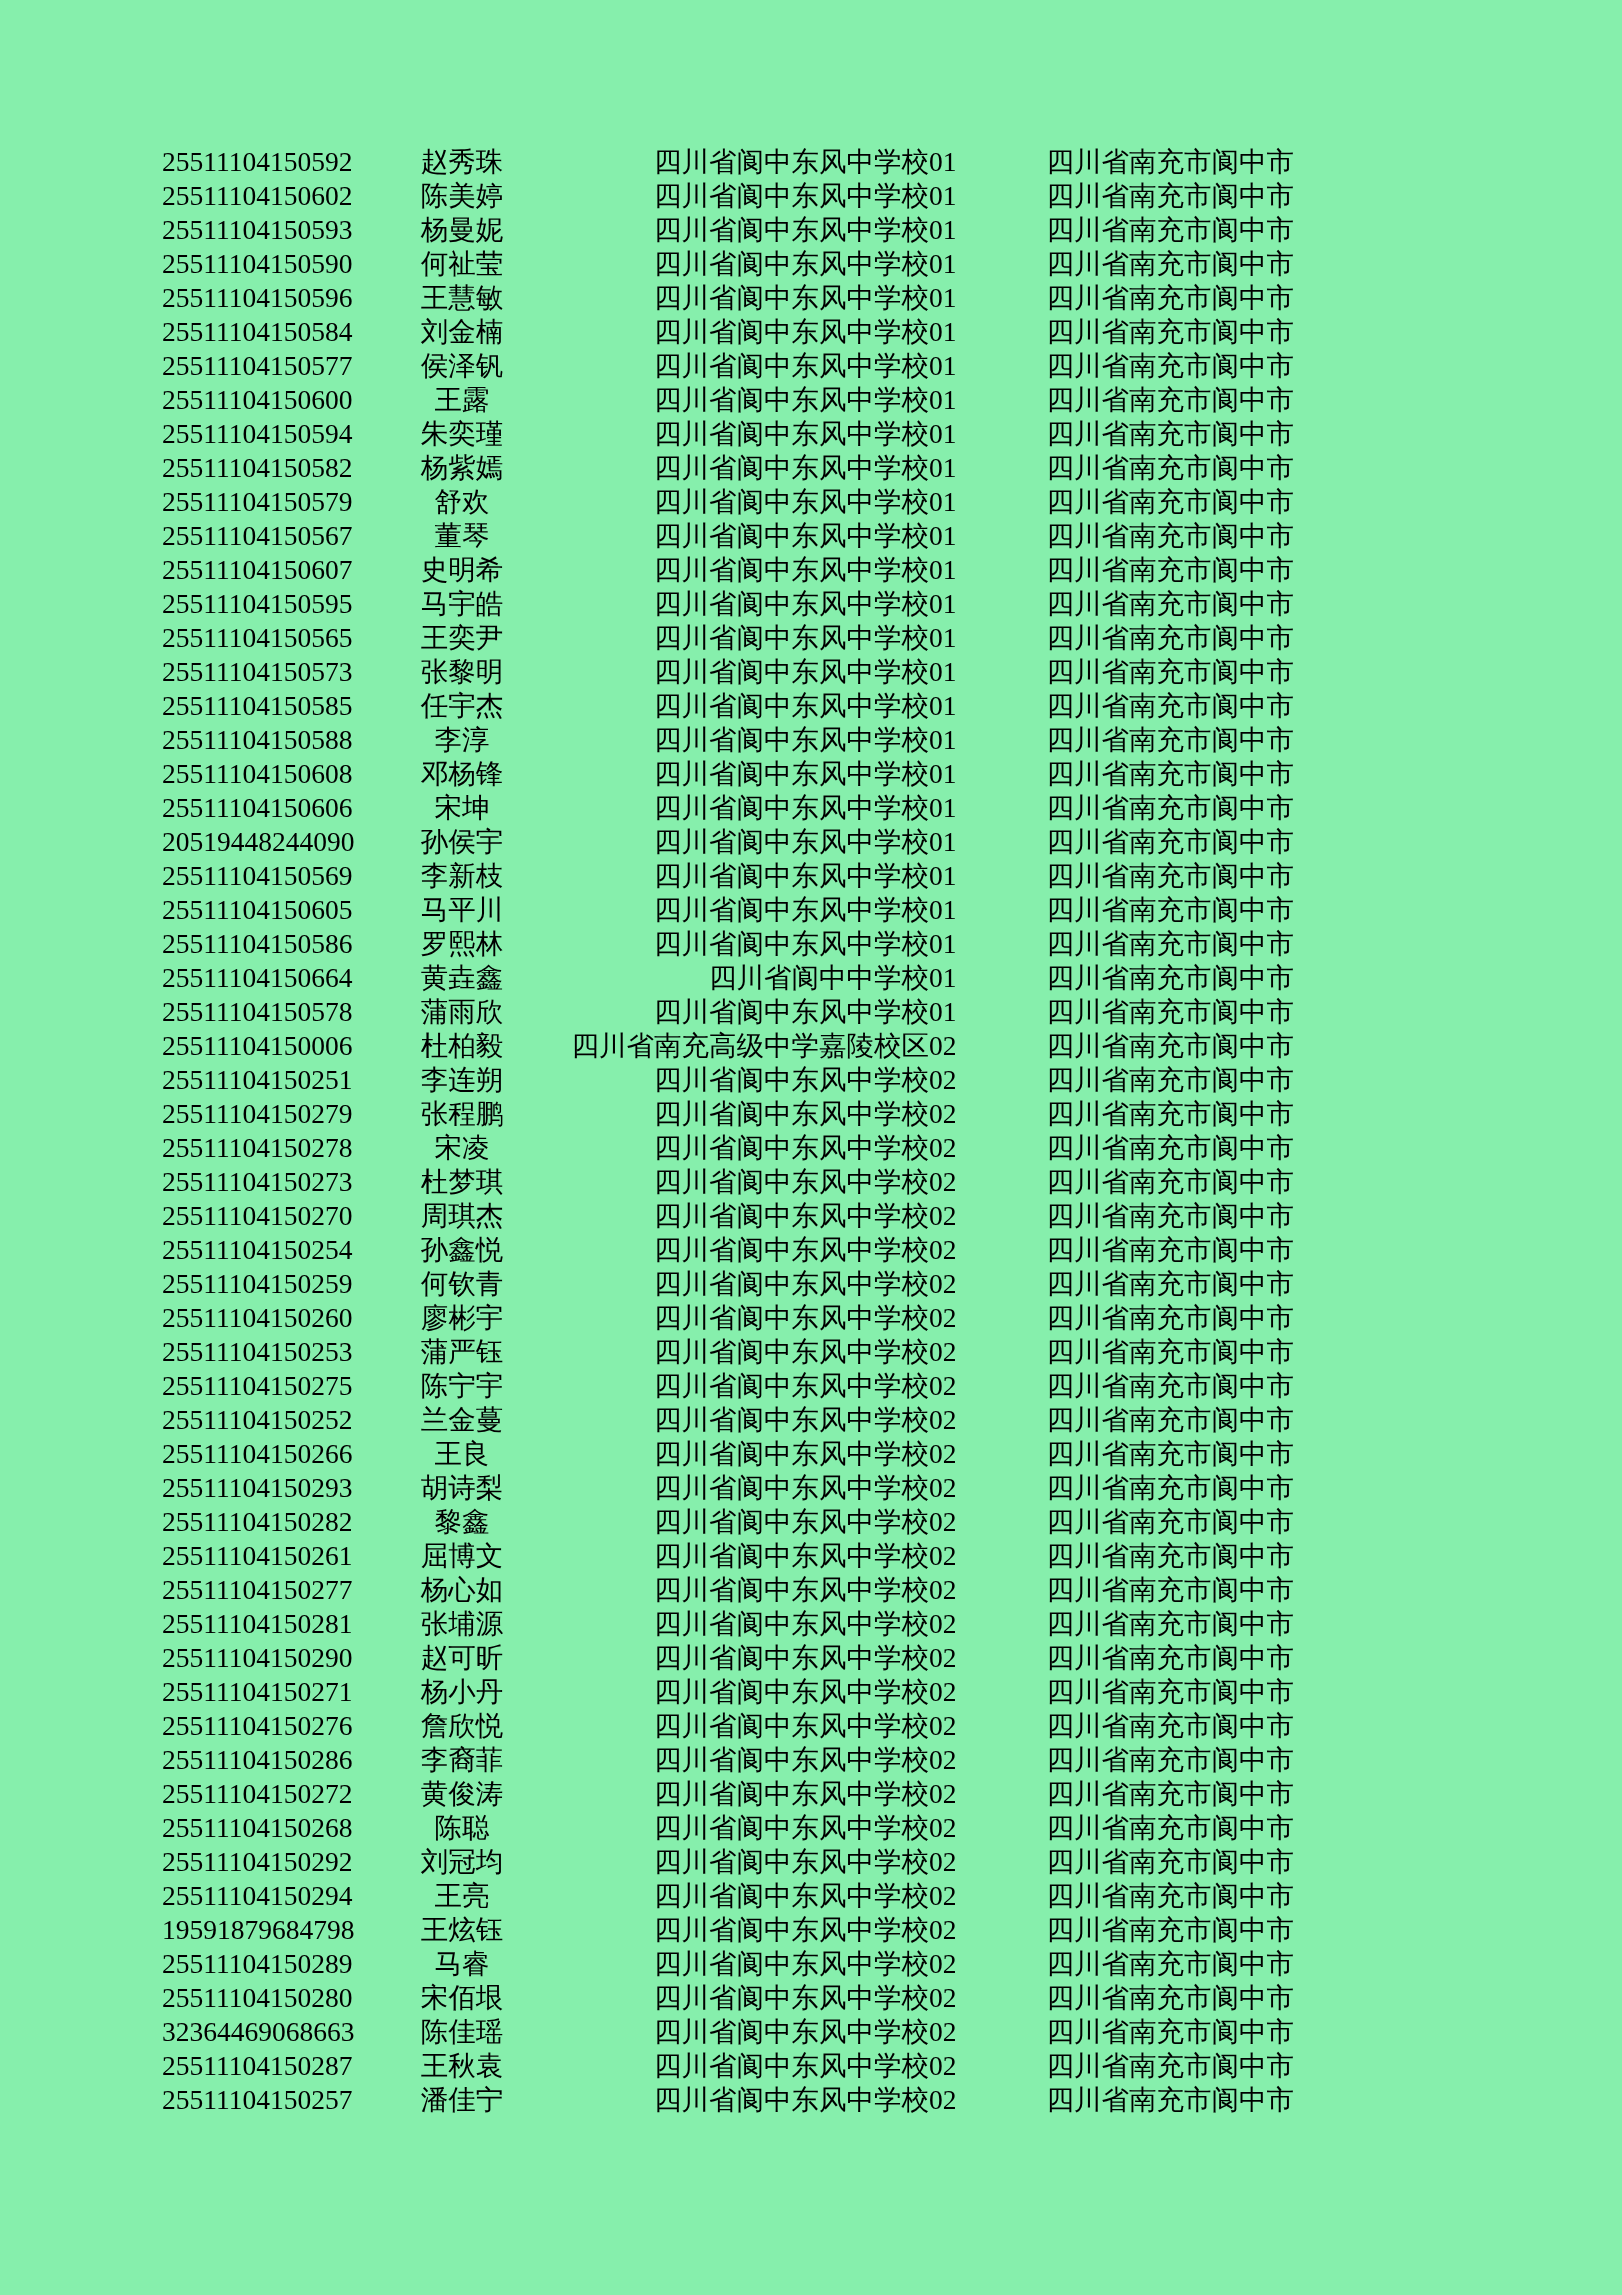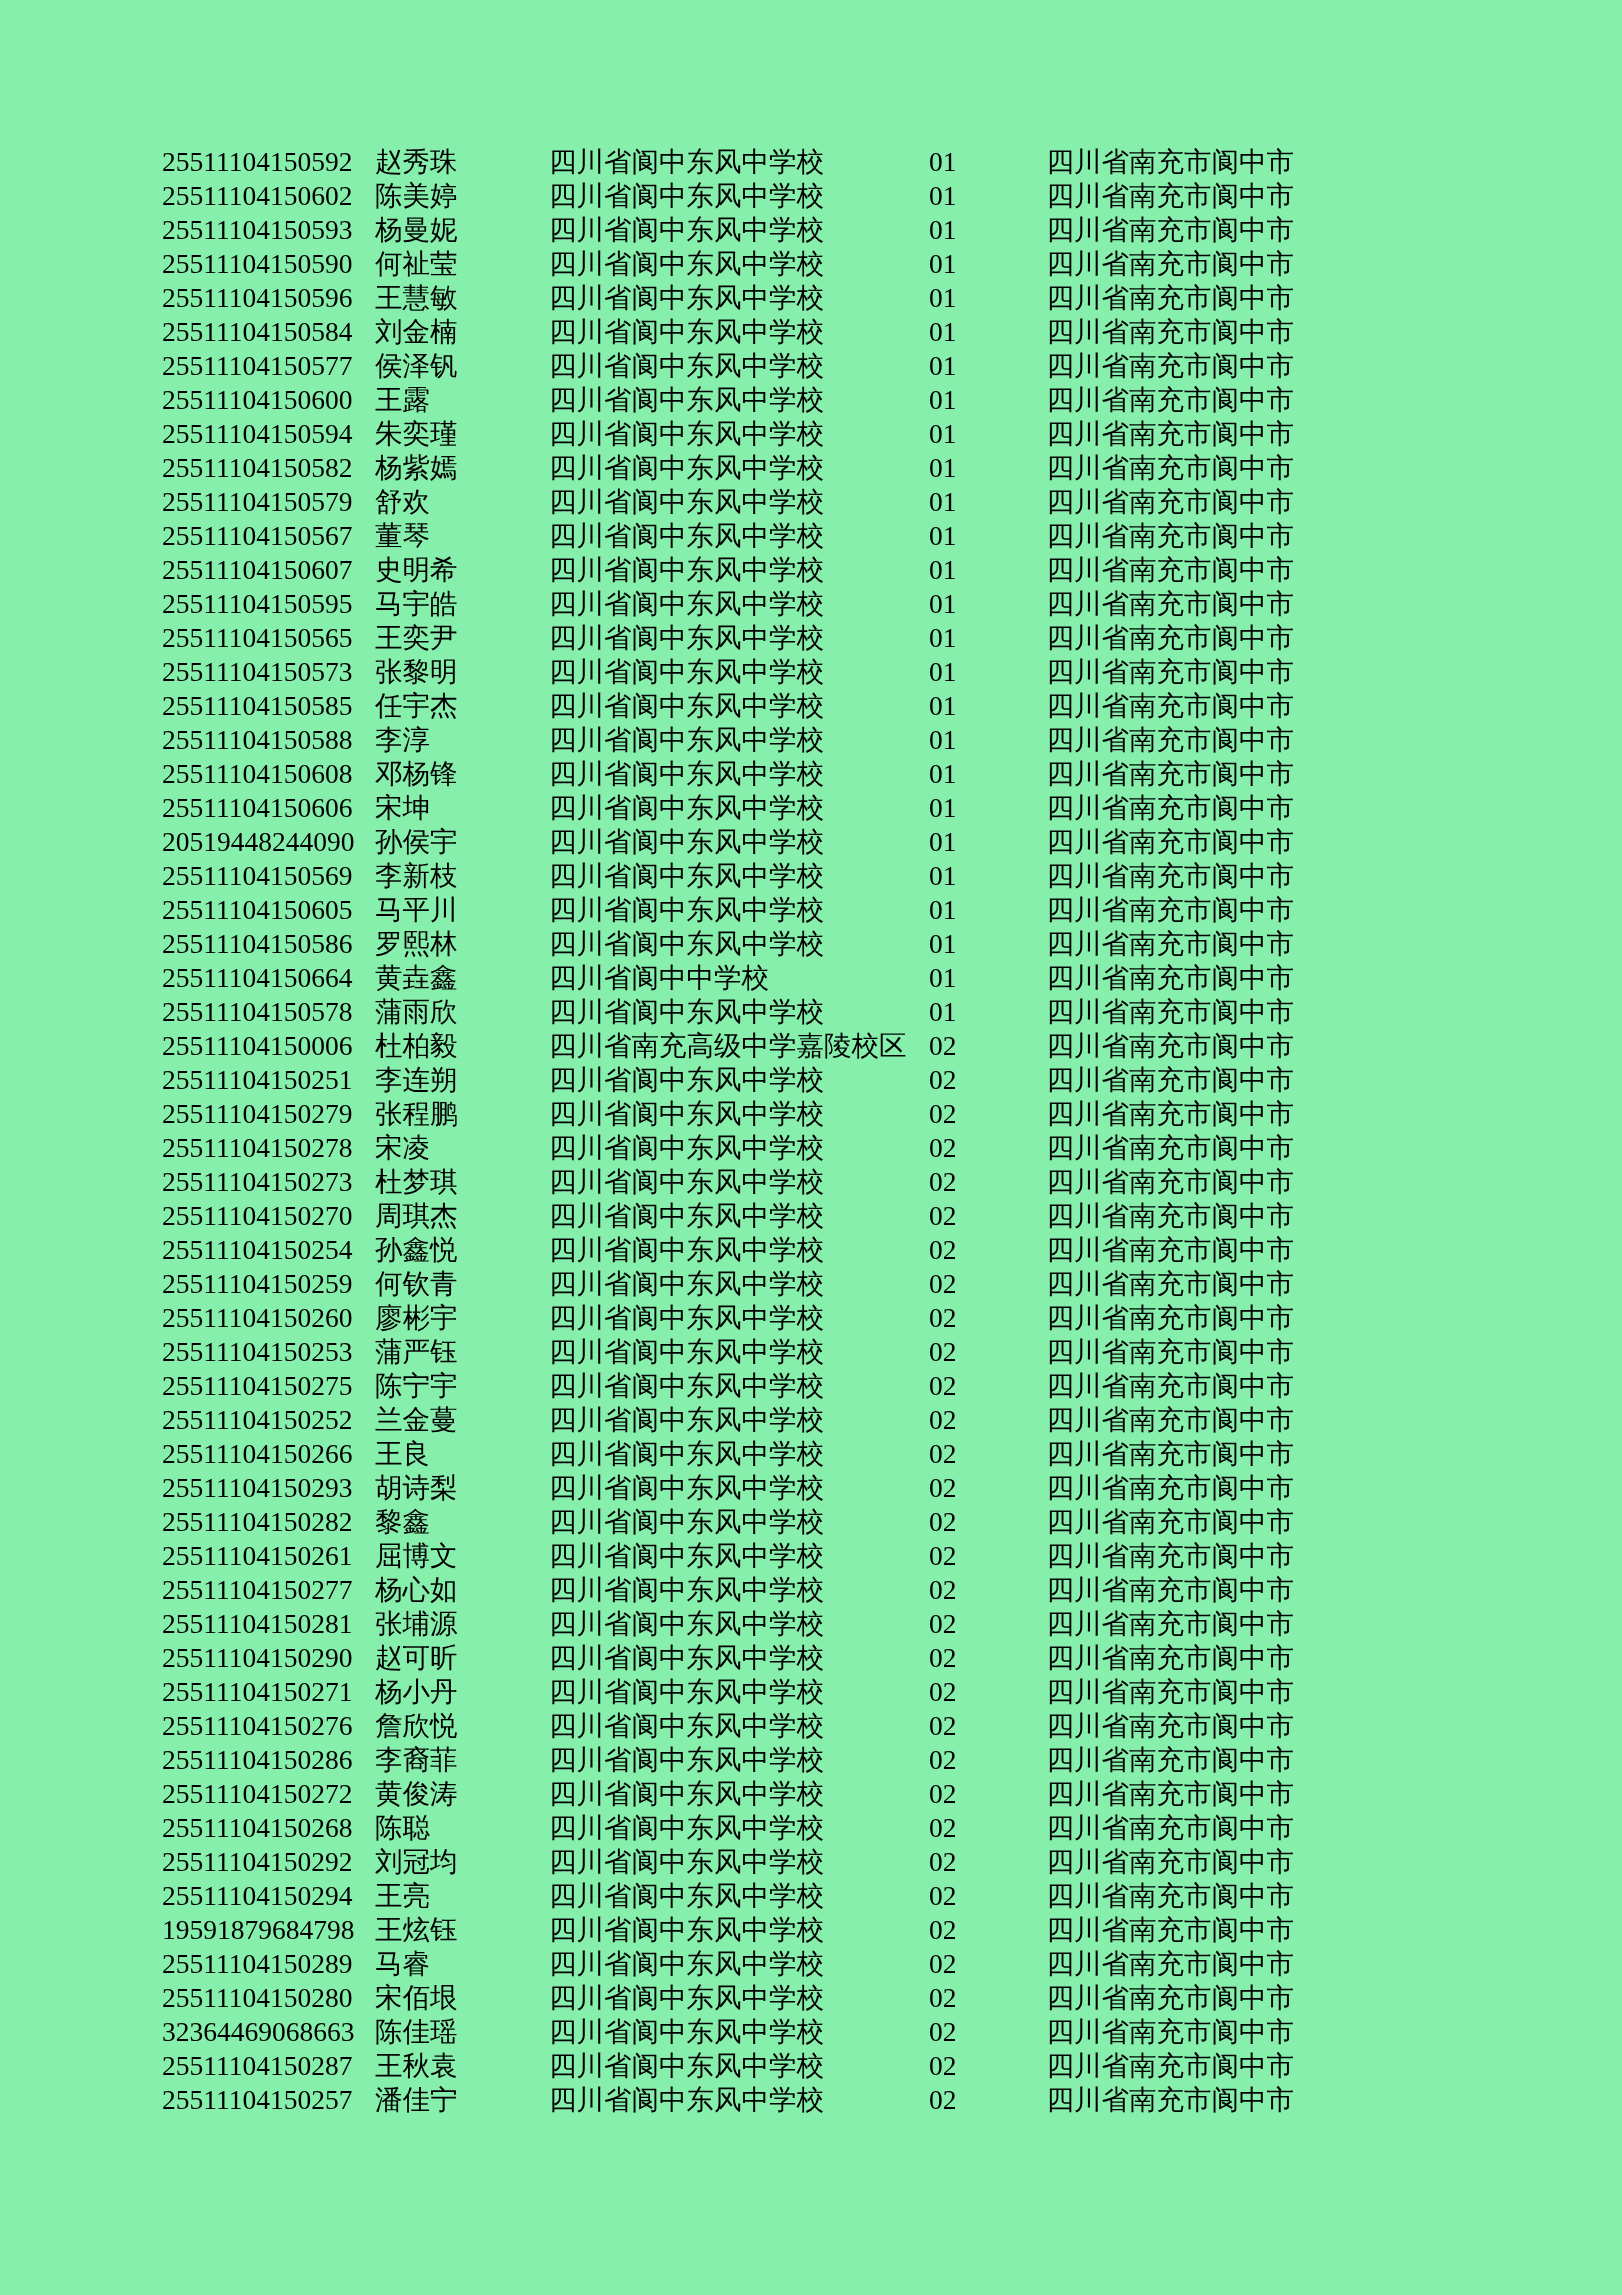--- a/index.html
+++ b/index.html
@@ -25,22 +25,22 @@
     display: grid;
     grid-template-columns: 213px 174px 380px 107px 275px;
     height: 34px;
     align-items: center;
     font-size: 27.5px;
     line-height: 34px;
     white-space: nowrap;
   }
   .cell { overflow: visible; }
   .c-exam   { text-align: left; }
-  .c-name   { text-align: left; }
-  .c-school { text-align: left; }
+  .c-name   { text-align: center; }
+  .c-school { text-align: right; }
   .c-code   { text-align: left; }
   .c-city   { text-align: left; padding-left: 10.5px; }
 </style>
 </head>
 <body>
 
 <div class="page">
   <div class="roster" id="roster">
   <div class="row">
     <div class="cell c-exam">25511104150592</div>

